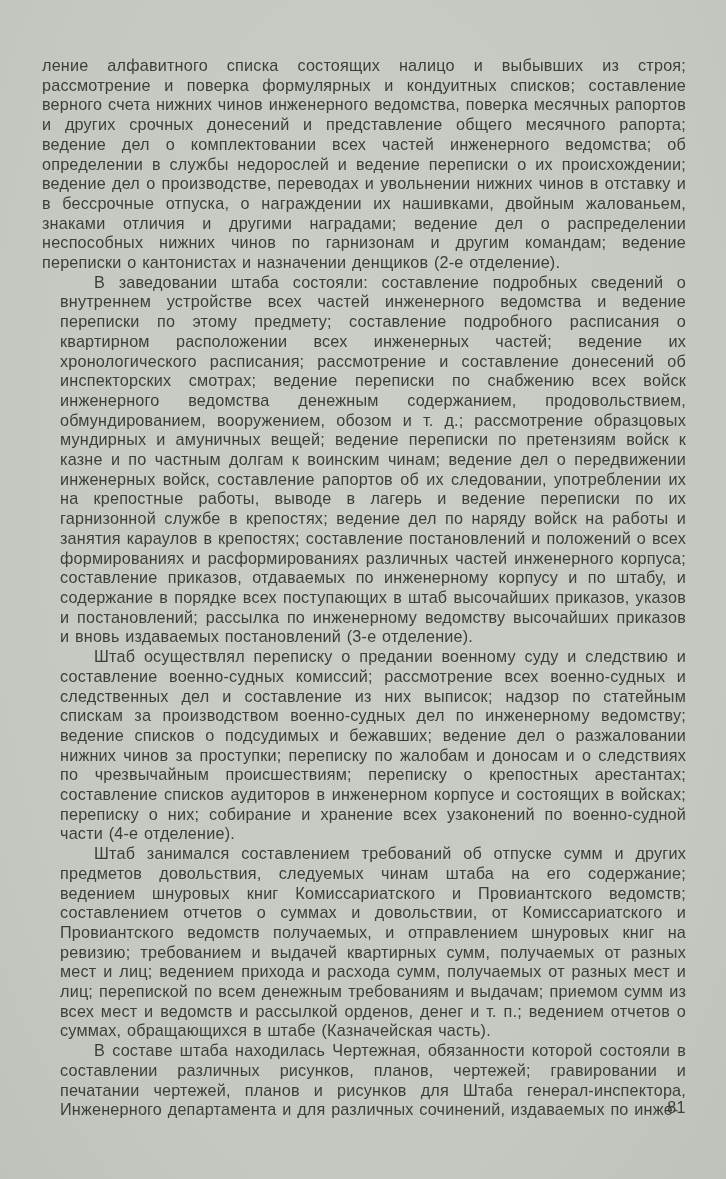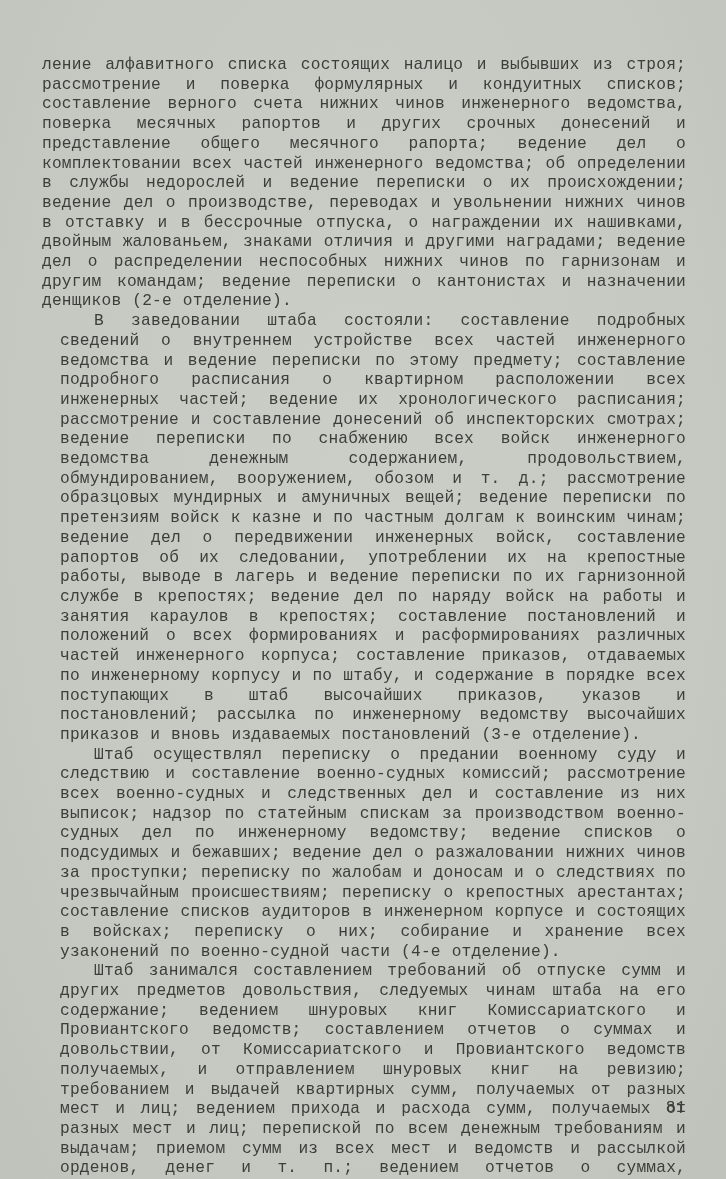--- a/index.html
+++ b/index.html
@@ -8,21 +8,21 @@
     background: #9a9c96;
   }
   .page {
     position: relative;
     width: 726px;
     height: 1179px;
     margin: 0 auto;
     background: #c7c9c3;
     background-image: radial-gradient(ellipse at 50% 40%, #cbcdc7 0%, #c5c7c1 70%, #bfc1bb 100%);
     overflow: hidden;
-    font-family: Liberation Mono, monospace;
+    font-family: Liberation Sans, sans-serif;
   }
   .text-block {
     position: absolute;
     left: 42px;
     top: 56px;
     width: 644px;
     font-size: 16.2px;
     line-height: 19.7px;
     text-align: justify;
     color: #3c3e3a;

